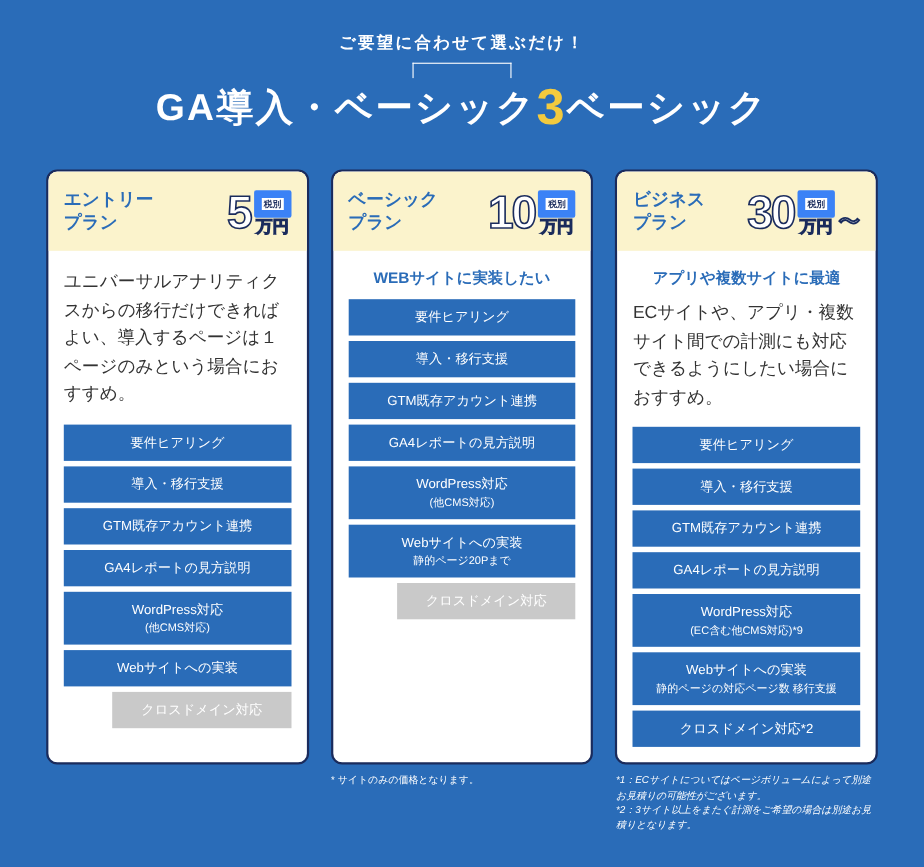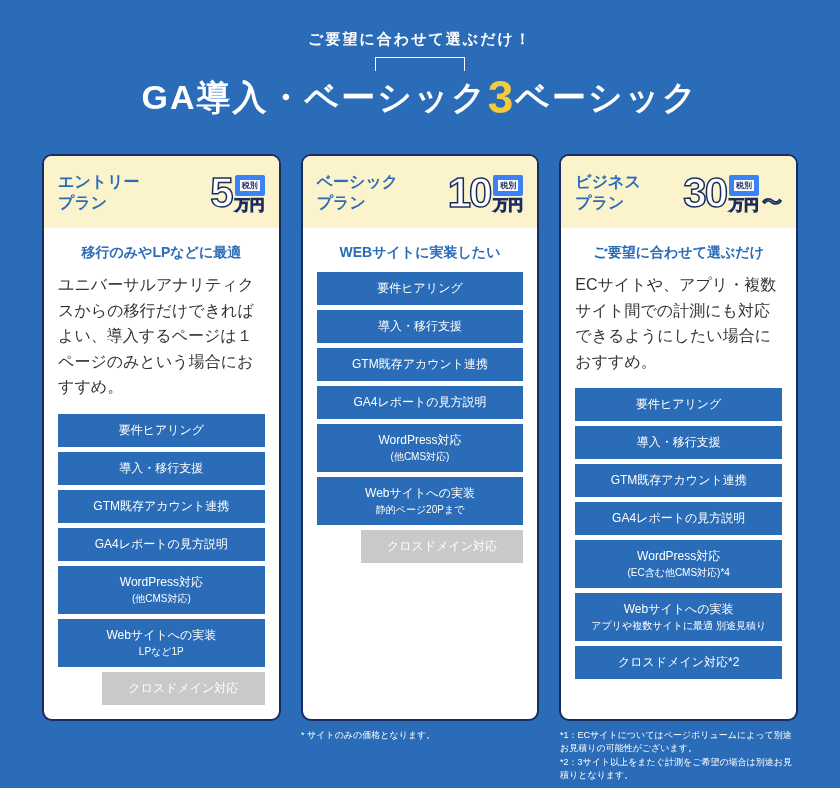--- a/index.html
+++ b/index.html
@@ -93,21 +93,21 @@
   letter-spacing: -2px;
   line-height: 1;
 }
 .price-unit-wrap {
   display: flex;
   flex-direction: column;
   align-items: center;
   gap: 1px;
 }
 .tax-badge {
-  border: 5px solid #3b82f6;
+  border: 7px solid #3b82f6;
   border-radius: 2px;
   font-size: 8px;
   color: #1a2b5c;
   padding: 0 2px;
   font-weight: 600;
   background: #fff;
 }
 .price-unit {
   font-size: 15px;
   font-weight: 800;
@@ -190,29 +190,28 @@
 プラン</div>
           <div class="price-block">
             <div class="price-num">5</div>
             <div class="price-unit-wrap">
               <div class="tax-badge">税別</div>
               <div class="price-unit">万円</div>
             </div>
           </div>
         </div>
         <div class="plan-body">
-          <div class="plan-heading">移行のみやLPなどに最適</div>
           <div class="plan-desc">ユニバーサルアナリティクスからの移行だけできればよい、導入するページは１ページのみという場合におすすめ。</div>
           <div class="features">
             <div class="feature"><span>要件ヒアリング</span></div>
             <div class="feature"><span>導入・移行支援</span></div>
             <div class="feature"><span>GTM既存アカウント連携</span></div>
             <div class="feature"><span>GA4レポートの見方説明</span></div>
             <div class="feature"><span>WordPress対応</span><span class="sub">(他CMS対応)</span></div>
-            <div class="feature"><span>Webサイトへの実装</span><span class="sub">LPなど1P</span></div>
+            <div class="feature"><span>Webサイトへの実装</span></div>
             <div class="feature disabled"><span>クロスドメイン対応</span></div>
           </div>
         </div>
       </div>
       <div class="plan">
         <div class="plan-header">
           <div class="plan-name">ベーシック
 プラン</div>
           <div class="price-block">
             <div class="price-num">10</div>
@@ -242,34 +241,34 @@
           <div class="price-block">
             <div class="price-num">30</div>
             <div class="price-unit-wrap">
               <div class="tax-badge">税別</div>
               <div class="price-unit">万円</div>
             </div>
             <div class="price-suffix">〜</div>
           </div>
         </div>
         <div class="plan-body">
-          <div class="plan-heading">ご要望に合わせて選ぶだけ</div>
+          <div class="plan-heading">アプリや複数サイトに最適</div>
           <div class="plan-desc">ECサイトや、アプリ・複数サイト間での計測にも対応できるようにしたい場合におすすめ。</div>
           <div class="features">
             <div class="feature"><span>要件ヒアリング</span></div>
             <div class="feature"><span>導入・移行支援</span></div>
             <div class="feature"><span>GTM既存アカウント連携</span></div>
             <div class="feature"><span>GA4レポートの見方説明</span></div>
-            <div class="feature"><span>WordPress対応</span><span class="sub">(EC含む他CMS対応)*4</span></div>
-            <div class="feature"><span>Webサイトへの実装</span><span class="sub">アプリや複数サイトに最適 別途見積り</span></div>
+            <div class="feature"><span>WordPress対応</span><span class="sub">(EC含む他CMS対応)*9</span></div>
+            <div class="feature"><span>Webサイトへの実装</span><span class="sub">静的ページの対応ページ数 移行支援</span></div>
             <div class="feature"><span>クロスドメイン対応*2</span></div>
           </div>
         </div>
       </div>
     </div>
 
   <div class="plans-footnotes" style="display:flex;gap:21px;">
       <div class="footnote footnote-col" style="white-space: pre-line;"></div>
       <div class="footnote footnote-col" style="white-space: pre-line;">* サイトのみの価格となります。</div>
-      <div class="footnote footnote-col" style="white-space: pre-line;">*1：ECサイトについてはページボリュームによって別途お見積りの可能性がございます。
+      <div class="footnote footnote-col" style="white-space: pre-line; font-style: italic;">*1：ECサイトについてはページボリュームによって別途お見積りの可能性がございます。
 *2：3サイト以上をまたぐ計測をご希望の場合は別途お見積りとなります。</div>
     </div>
 </div>
 
 </body></html>

